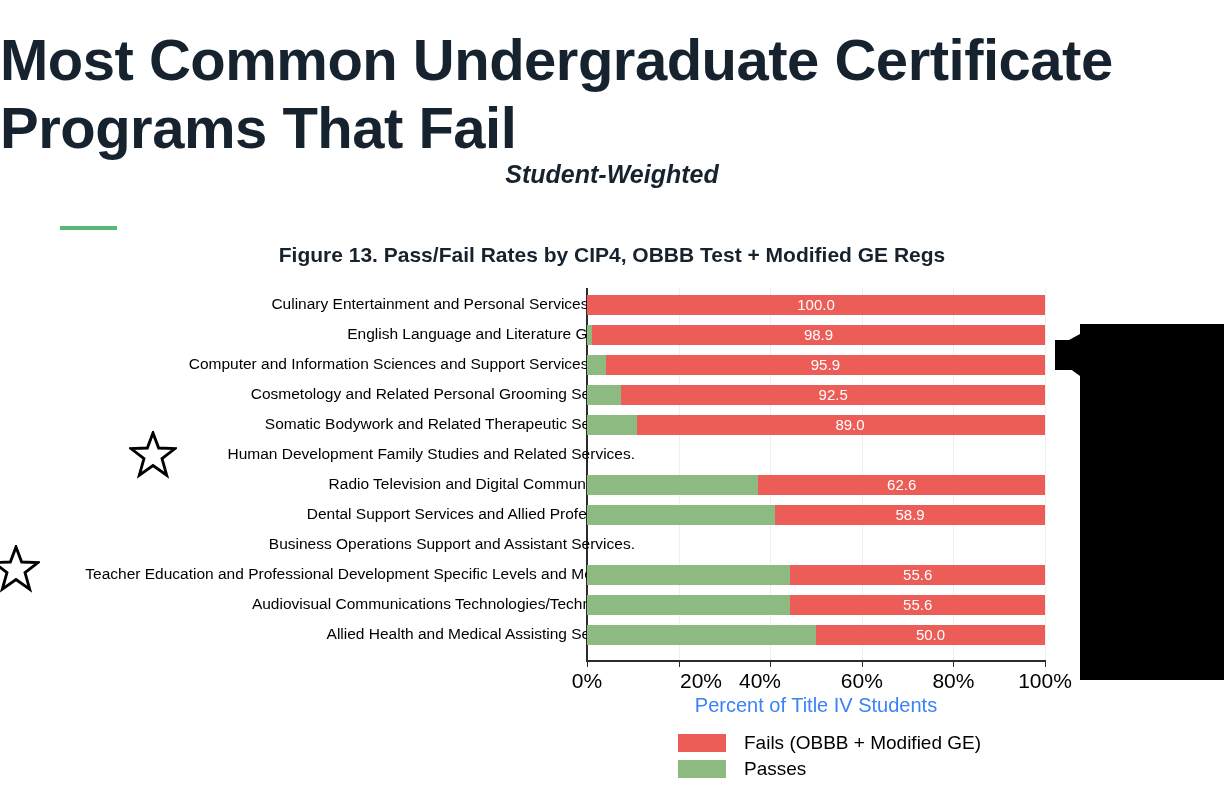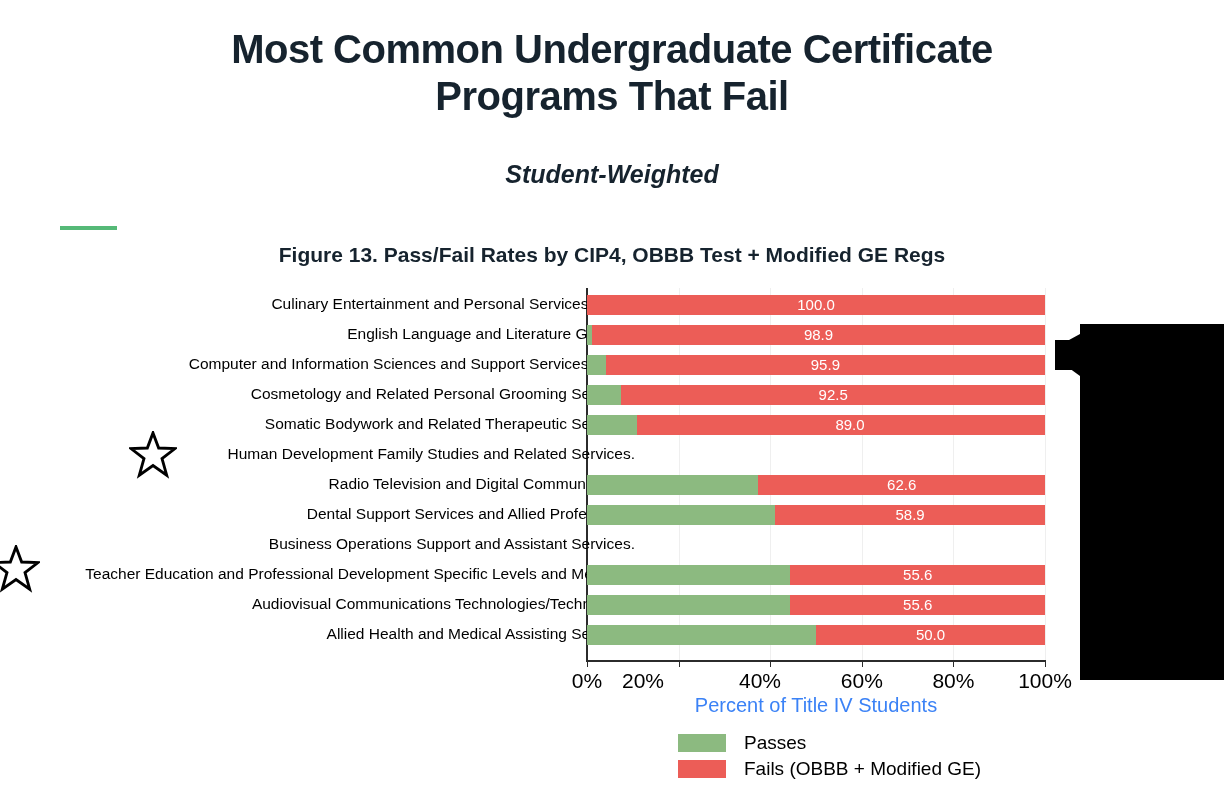--- a/index.html
+++ b/index.html
@@ -15,24 +15,24 @@
     font-family: "Liberation Sans", sans-serif;
     color: #000000;
   }
 
   
   #slide-title {
     position: absolute;
     left: 0;
     top: 26px;
     width: 1224px;
-    text-align: center;
+    text-align: left;
     font-family: "Liberation Sans", sans-serif;
     font-weight: bold;
-    font-size: 40px;
+    font-size: 58px;
     line-height: 1.18;
     letter-spacing: -0.5px;
     color: #16232E;
     white-space: pre-line;
   }
   #slide-subtitle {
     position: absolute;
     left: 0;
     top: 160px;
     width: 1224px;
@@ -229,21 +229,21 @@
       <div class="gridline" style="left: 678.6px;"></div>
       <div class="gridline" style="left: 770.2px;"></div>
       <div class="gridline" style="left: 861.8px;"></div>
       <div class="gridline" style="left: 953.4px;"></div>
       <div class="gridline" style="left: 1045px;"></div>
     </div>
   <div id="ticks">
       <div class="tickmark" style="left: 587px;"></div>
       <div class="xticklabel" style="left: 587px;">0%</div>
       <div class="tickmark" style="left: 678.6px;"></div>
-      <div class="xticklabel" style="left: 643px; text-align: right;">20%</div>
+      <div class="xticklabel" style="left: 701px; text-align: right;">20%</div>
       <div class="tickmark" style="left: 770.2px;"></div>
       <div class="xticklabel" style="left: 736px; margin-left: 24px;">40%</div>
       <div class="tickmark" style="left: 861.8px;"></div>
       <div class="xticklabel" style="left: 861.8px;">60%</div>
       <div class="tickmark" style="left: 953.4px;"></div>
       <div class="xticklabel" style="left: 953.4px;">80%</div>
       <div class="tickmark" style="left: 1045px;"></div>
       <div class="xticklabel" style="left: 1045px;">100%</div>
     </div>
   <div id="rows">
@@ -352,20 +352,20 @@
 <div id="black-callout">
   <svg width="169" height="388" viewBox="0 0 169 388" aria-hidden="true">
     <path d="M 25 388 L 25 32 L 169 32 L 169 388 Z" fill="#000000"></path>
     <path d="M 25 42 L 14 48 L 0 50 L 0 72 L 14 76 L 25 84 Z" fill="#000000"></path>
     <rect x="0" y="48" width="26" height="30" fill="#000000"></rect>
   </svg>
 </div>
 
 <div id="legend">
     <div class="legend-row">
+      <span class="legend-swatch" style="background: rgb(236, 93, 87);"></span>
+      <span class="legend-label">Fails (OBBB + Modified GE)</span>
+    </div>
+    <div class="legend-row">
       <span class="legend-swatch" style="background: rgb(140, 186, 128);"></span>
       <span class="legend-label">Passes</span>
     </div>
-    <div class="legend-row">
-      <span class="legend-swatch" style="background: rgb(236, 93, 87);"></span>
-      <span class="legend-label">Fails (OBBB + Modified GE)</span>
-    </div>
   </div>
 
 </body></html>

